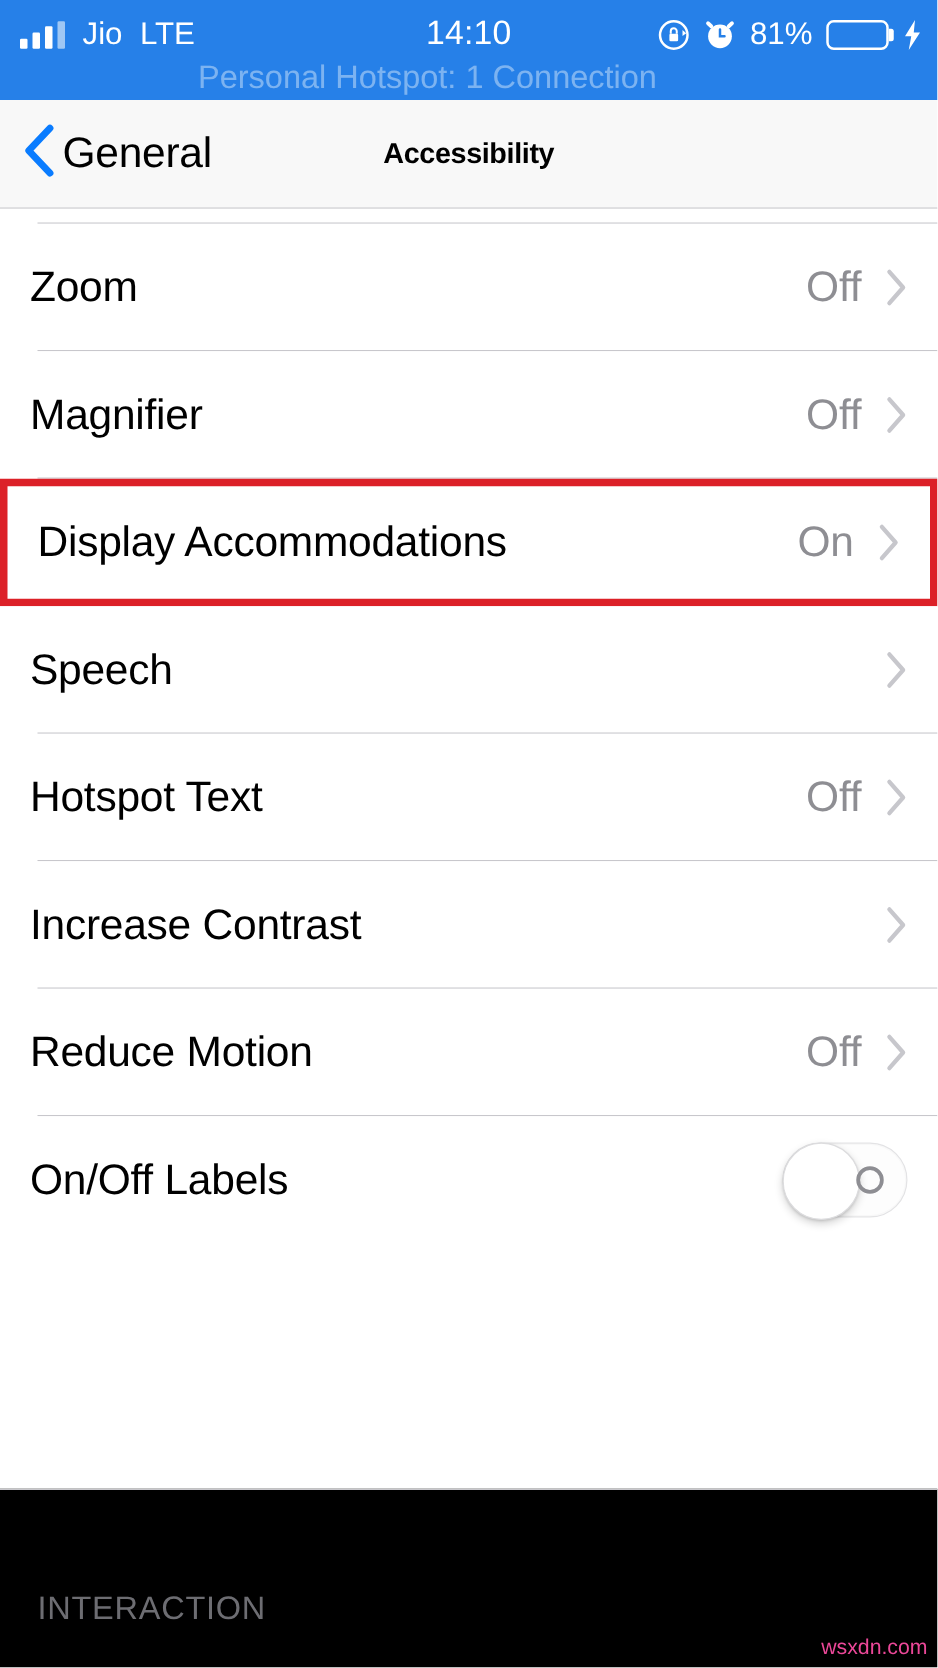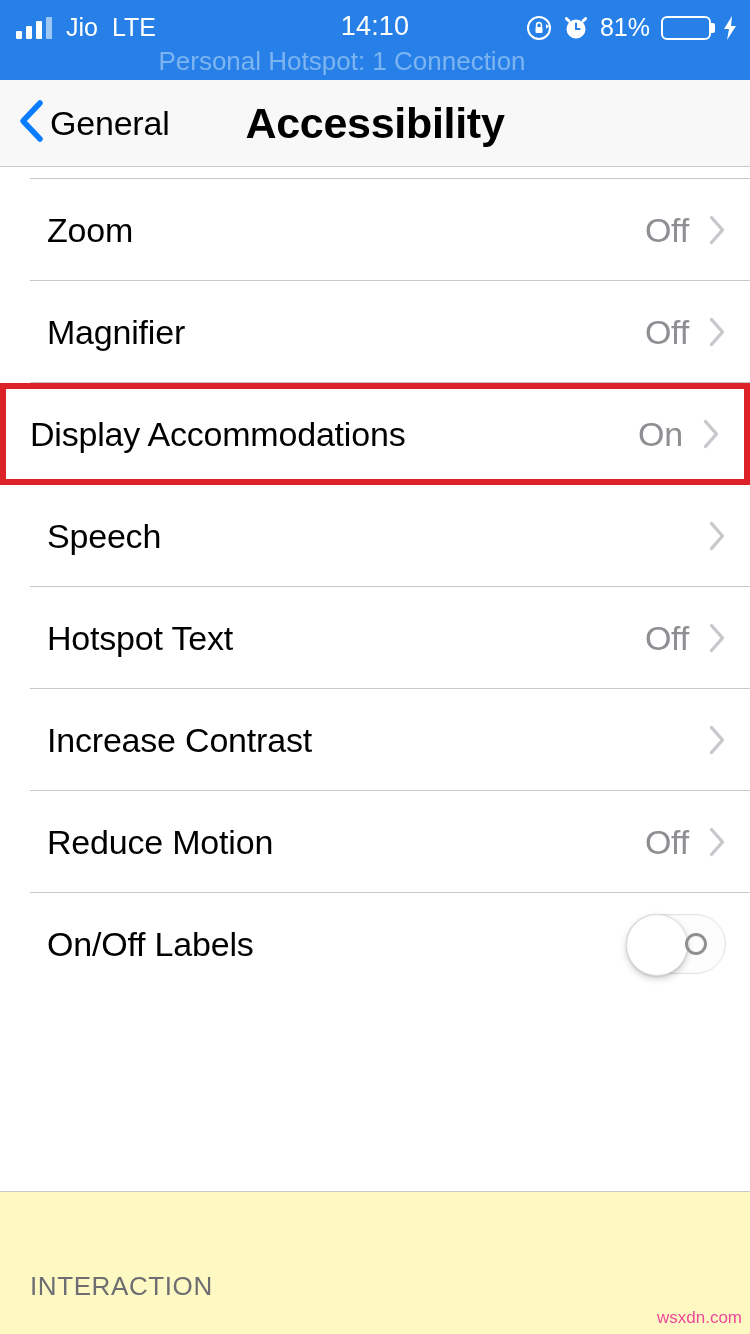--- a/index.html
+++ b/index.html
@@ -148,21 +148,21 @@
     color: #000000;
     letter-spacing: -0.2px;
   }
 
   #nav-title {
     position: absolute;
     left: 0; right: 0;
     top: 50%;
     transform: translateY(-50%);
     text-align: center;
-    font-size: 43px;
+    font-size: 23px;
     font-weight: bold;
     color: #000000;
     letter-spacing: -0.3px;
   }
 
   
   #table-area {
     position: absolute;
     top: 167px; left: 0;
     width: 750px;
@@ -181,21 +181,21 @@
     position: absolute;
     top: 12px; left: 0;
     width: 750px;
   }
 
   .row {
     position: relative;
     height: 102px;
     display: flex;
     align-items: center;
-    padding-left: 47px;
+    padding-left: 24px;
     padding-right: 24px;
     background: #ffffff;
   }
 
   .row::after {
     content: "";
     position: absolute;
     left: 30px; right: 0; bottom: 0;
     height: 1px;
     background: #c8c7cc;
@@ -259,21 +259,21 @@
     border: 3px solid #8e8e93;
     border-radius: 50%;
   }
 
   
   #section-gap {
     position: absolute;
     top: 1191px; left: 0;
     width: 750px;
     height: 143px;
-    background: #fef9c3;
+    background: #000000;
     border-top: 1px solid #c8c7cc;
   }
 
   #section-header {
     position: absolute;
     left: 30px;
     bottom: 32px;
     font-size: 26px;
     color: #6d6d72;
     letter-spacing: 0.6px;

